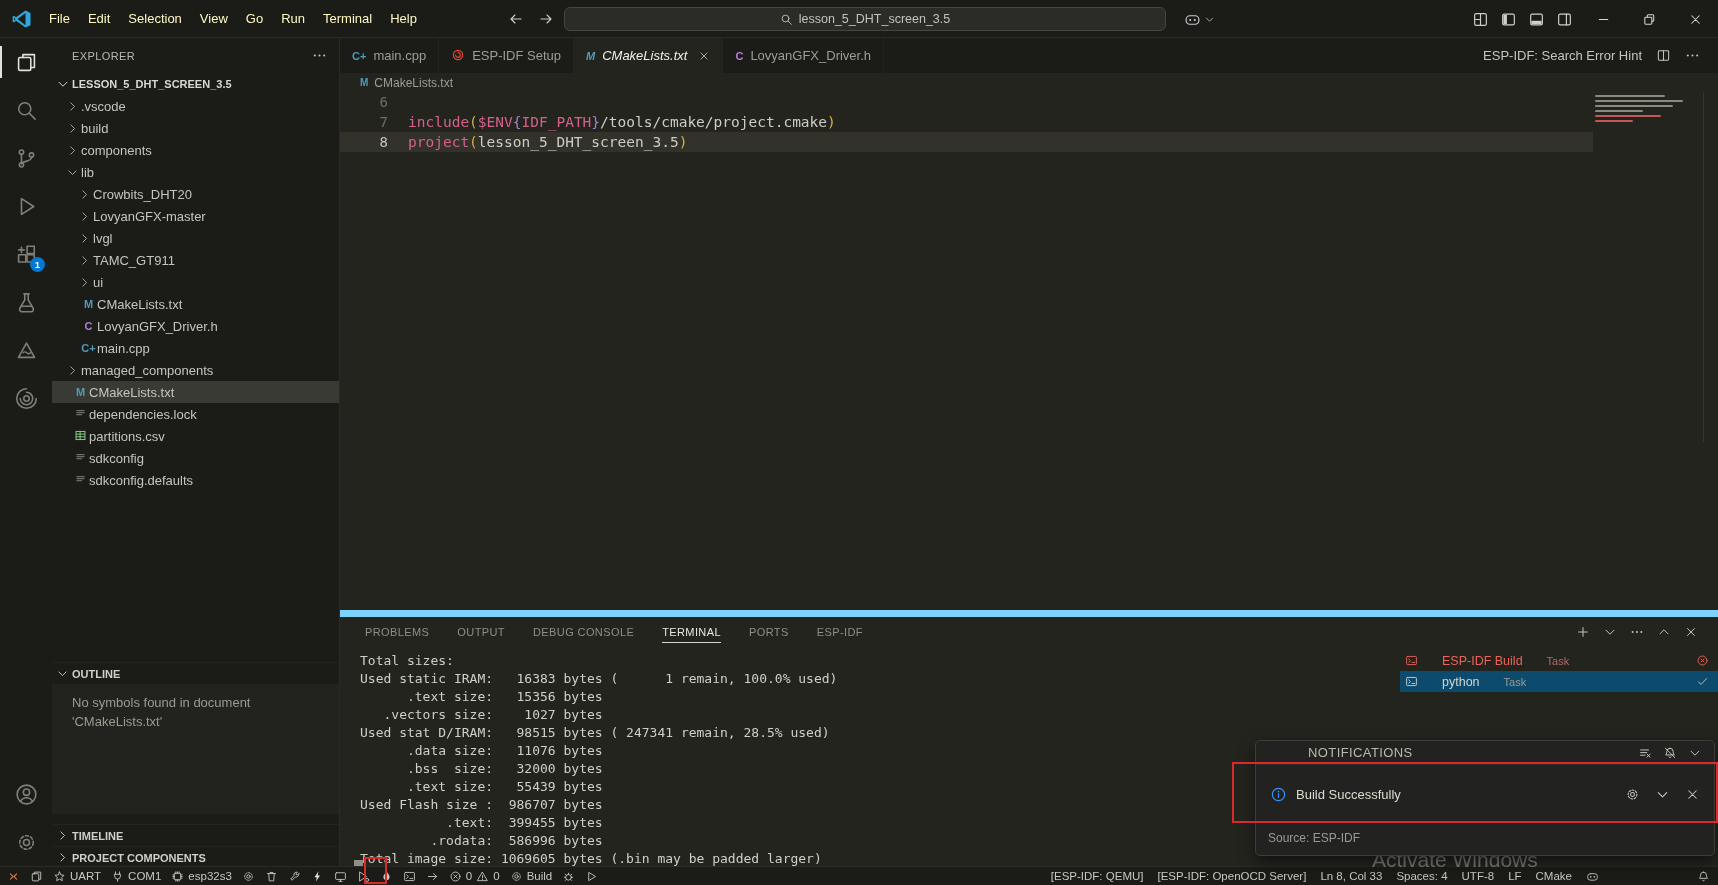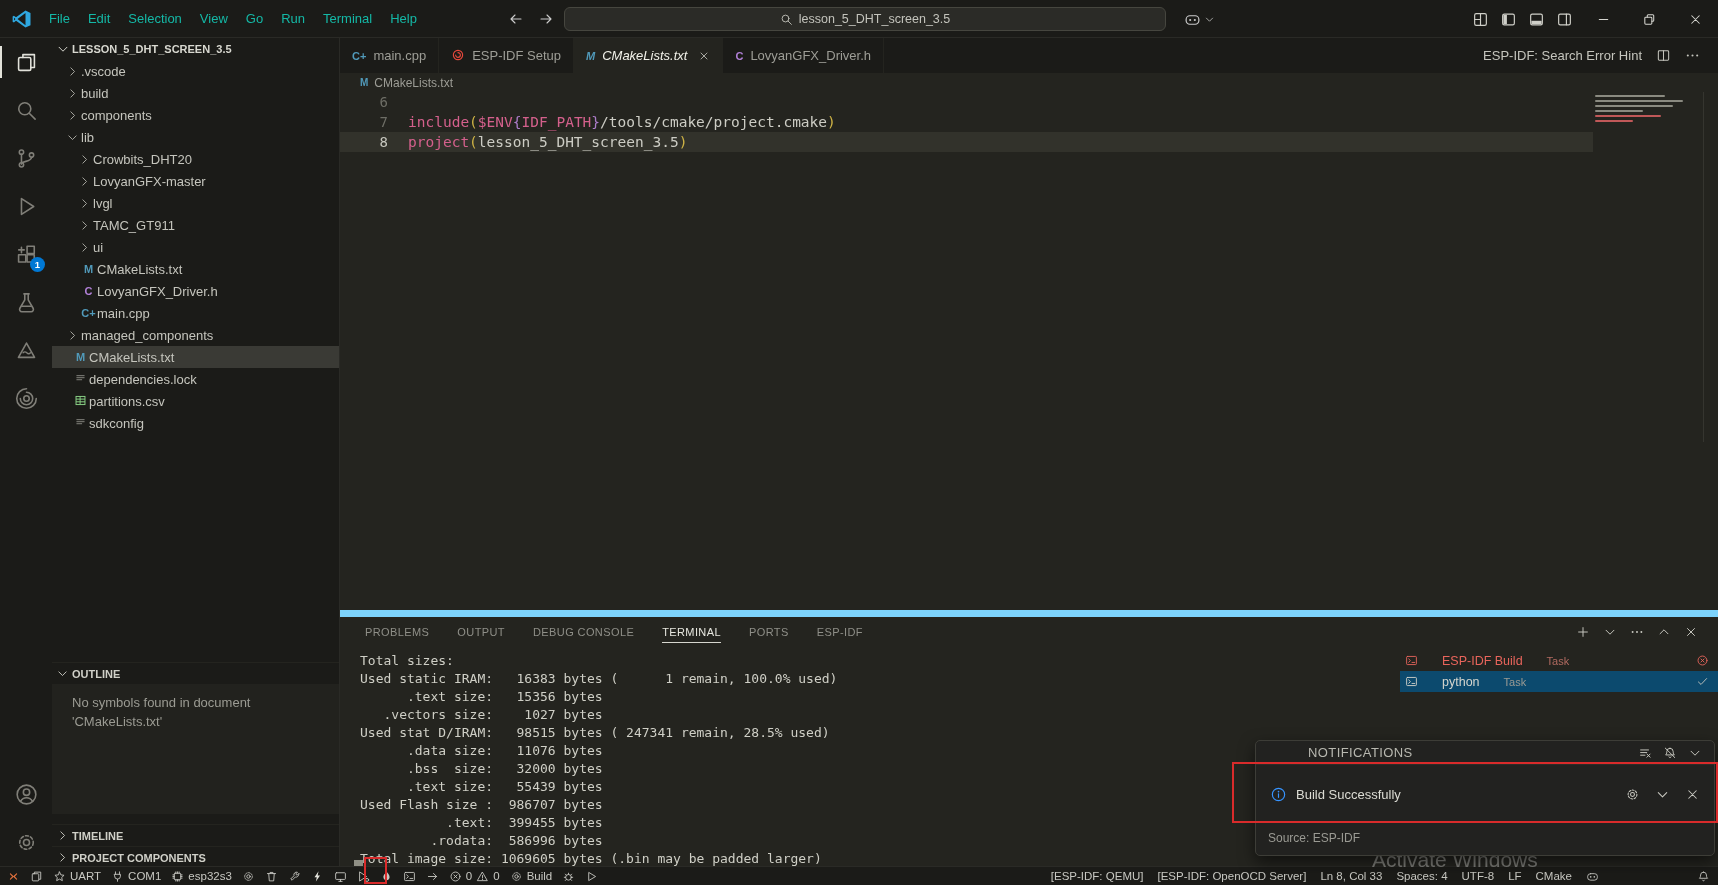--- a/index.html
+++ b/index.html
@@ -6,21 +6,21 @@
   html,body { width:1718px; height:885px; overflow:hidden; background:#24241f;
     font-family:"Liberation Sans", sans-serif; }
   #app { position:relative; width:1718px; height:885px; }
   .ic { display:inline-flex; align-items:center; justify-content:center; }
   .ic svg { width:1em; height:1em; }
 
   
   #titlebar { position:absolute; left:0; top:0; width:1718px; height:38px;
     background:#1b1b18; border-bottom:1px solid #2a2a26; display:flex; align-items:center; }
   #vscode-logo { margin:0 8px 0 12px; font-size:20px; }
-  .menu-item { color:#14b8a6; font-size:13px; padding:5px 9px; border-radius:5px; }
+  .menu-item { color:#fef9c3; font-size:13px; padding:5px 9px; border-radius:5px; }
   #nav-arrows { position:absolute; left:508px; top:0; height:38px; display:flex; align-items:center; gap:14px;
     color:#cccccc; font-size:16px; }
   #cmd-center { position:absolute; left:564px; top:7px; width:602px; height:24px; background:#2b2b27;
     border:1px solid #46463f; border-radius:6px; display:flex; align-items:center; justify-content:center;
     color:#c3c3bc; font-size:12.5px; gap:6px; }
   #copilot-area { position:absolute; left:1184px; top:0; height:38px; display:flex; align-items:center; gap:3px;
     color:#cccccc; font-size:17px; }
   #copilot-area .chev { font-size:11px; }
   #layout-controls { position:absolute; left:1472px; top:0; height:38px; display:flex; align-items:center;
     gap:11px; color:#cfcfc8; font-size:17px; }
@@ -331,20 +331,30 @@
             <svg style="width:1em;height:1em" viewBox="0 0 16 16" fill="none" stroke="currentColor" stroke-width="1.1" stroke-linecap="round" stroke-linejoin="round">
               <circle cx="8" cy="8" r="2.1"></circle>
               <circle cx="8" cy="8" r="4.7" stroke-dasharray="2 1.55"></circle>
             </svg>
           </span>
         </div>
       </div>
     </div>
 
   <div id="sidebar">
+    <div id="explorer-header">
+      <span id="explorer-title">EXPLORER</span>
+      <span id="explorer-kebab" class="ic">
+          <svg style="width:1em;height:1em" viewBox="0 0 16 16" fill="none" stroke="currentColor" stroke-width="1.1" stroke-linecap="round" stroke-linejoin="round">
+            <circle cx="3" cy="8" r="1.1" fill="currentColor" stroke="none"></circle>
+            <circle cx="8" cy="8" r="1.1" fill="currentColor" stroke="none"></circle>
+            <circle cx="13" cy="8" r="1.1" fill="currentColor" stroke="none"></circle>
+          </svg>
+        </span>
+    </div>
     <div id="project-row">
       <span class="ic">
           <svg style="width:1em;height:1em" viewBox="0 0 16 16" fill="none" stroke="currentColor" stroke-width="1.1" stroke-linecap="round" stroke-linejoin="round">
             <path d="M3.5 6L8 10.5 12.5 6"></path>
           </svg>
         </span>
       <span>LESSON_5_DHT_SCREEN_3.5</span>
     </div>
     <div id="tree">
         <div class="tree-row" style="padding-left:12px">
@@ -460,20 +470,28 @@
             </span></span>
           <span>partitions.csv</span>
         </div>
         <div class="tree-row" style="padding-left:20px">
           <span class="fi" style="color:#8f8f88"><span class="ic">
               <svg style="width:1em;height:1em" viewBox="0 0 16 16" fill="none" stroke="currentColor" stroke-width="1.1" stroke-linecap="round" stroke-linejoin="round">
                 <path d="M3.5 4.5h9M3.5 7h9M3.5 9.5h6"></path>
               </svg>
             </span></span>
           <span>sdkconfig</span>
+        </div>
+        <div class="tree-row" style="padding-left:20px">
+          <span class="fi" style="color:#8f8f88"><span class="ic">
+              <svg style="width:1em;height:1em" viewBox="0 0 16 16" fill="none" stroke="currentColor" stroke-width="1.1" stroke-linecap="round" stroke-linejoin="round">
+                <path d="M3.5 4.5h9M3.5 7h9M3.5 9.5h6"></path>
+              </svg>
+            </span></span>
+          <span>sdkconfig.defaults</span>
         </div>
       </div>
     <div id="outline-section">
       <div class="side-sec-header">
         <span class="ic">
             <svg style="width:1em;height:1em" viewBox="0 0 16 16" fill="none" stroke="currentColor" stroke-width="1.1" stroke-linecap="round" stroke-linejoin="round">
               <path d="M3.5 6L8 10.5 12.5 6"></path>
             </svg>
           </span>
         <span>OUTLINE</span>

